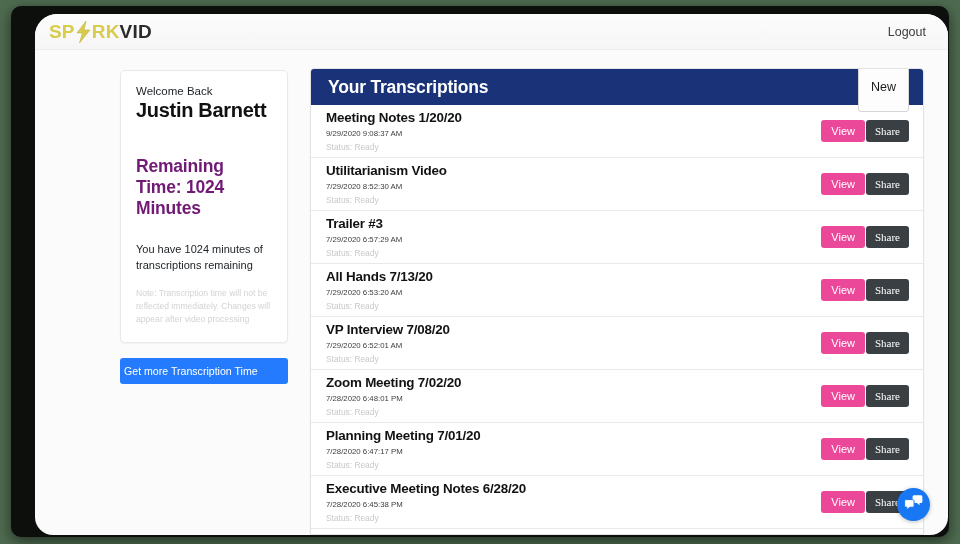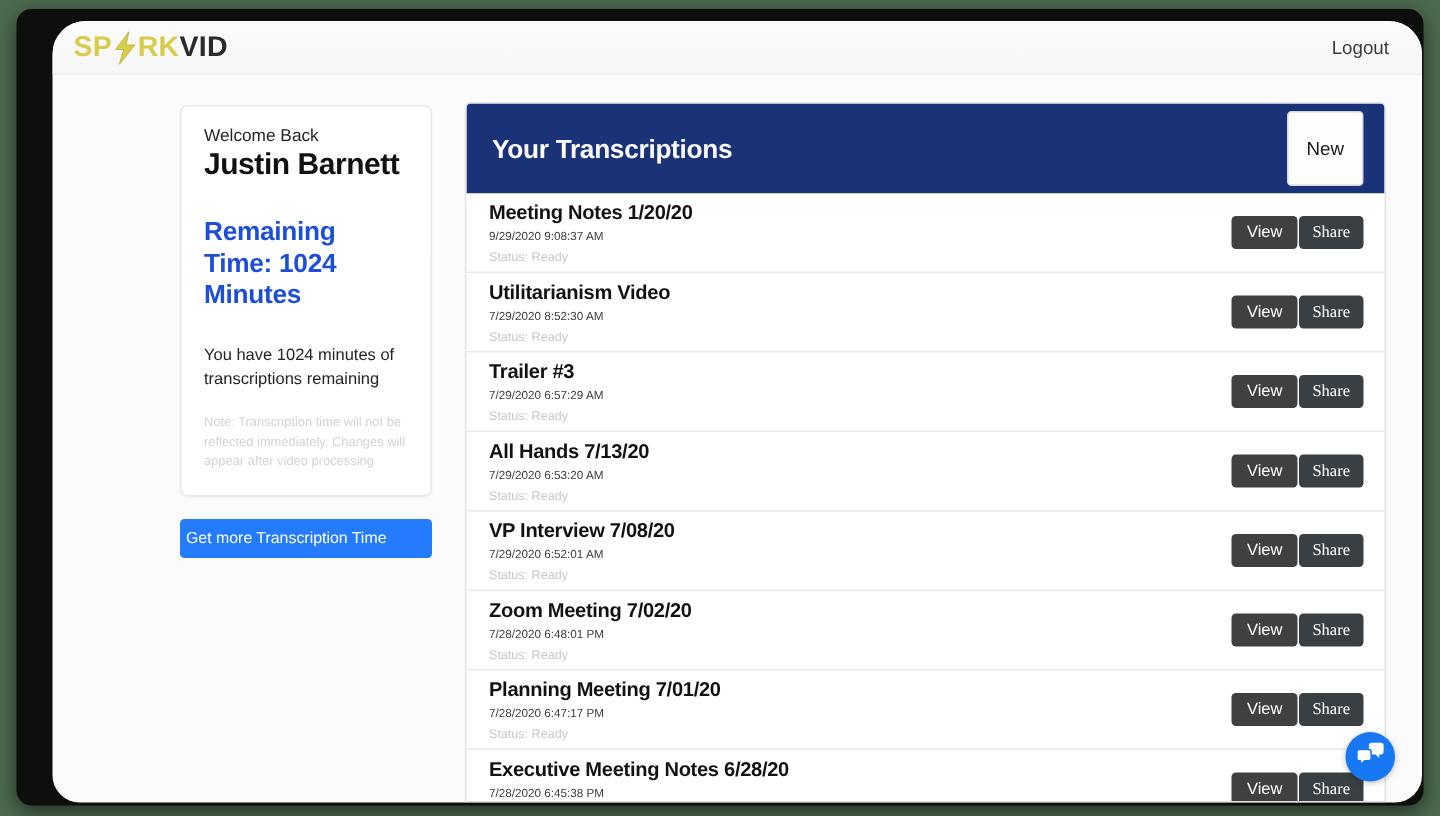--- a/index.html
+++ b/index.html
@@ -70,22 +70,22 @@
   #welcome-card {
     background: #ffffff;
     border: 1px solid #e8e8e8;
     border-radius: 5px;
     padding: 14px 15px 16px 15px;
     box-shadow: 0 1px 2px rgba(0,0,0,0.04);
   }
   .welcome-eyebrow { font-size: 11.5px; color: #212529; margin-bottom: 2px; }
   .user-name { font-size: 20px; font-weight: 700; color: #111; letter-spacing: -.3px; line-height: 1.15; }
   .remaining-heading {
-    font-size: 17.5px; font-weight: 700; color: #1d4ed8;
-    margin-top: 22px; line-height: 1.2; letter-spacing: -.2px;
+    font-size: 17.5px; font-weight: 700; color: #701a75;
+    margin-top: 34px; line-height: 1.2; letter-spacing: -.2px;
   }
   .remaining-sub { font-size: 11px; color: #212529; margin-top: 23px; line-height: 1.45; }
   .remaining-note { font-size: 8.6px; color: #d3d3d3; margin-top: 13px; line-height: 1.5; }
 
   #get-more-btn {
     display: block;
     width: 100%;
     margin-top: 15px;
     background: #247bfd;
     color: #ffffff;
@@ -103,21 +103,21 @@
     flex: 1 1 auto;
     background: #ffffff;
     border: 1px solid #e3e3e3;
     border-radius: 4px 4px 0 0;
     box-shadow: 0 1px 2px rgba(0,0,0,0.05);
     overflow: hidden;
     align-self: stretch;
   }
   #panel-header {
     background: #1a3278;
-    height: 60px;
+    height: 36px;
     display: flex;
     align-items: center;
     justify-content: space-between;
     padding: 0 14px 0 17px;
   }
   #panel-title { color: #ffffff; font-size: 17.5px; font-weight: 700; letter-spacing: -.2px; }
   #new-button {
     background: #fdfdfd;
     color: #1b1b1b;
     border: 1px solid #d6d6d6;
@@ -137,21 +137,21 @@
     padding: 9px 14px 9px 15px;
     height: 53px;
   }
   .row-info { min-width: 0; }
   .row-title { font-size: 13.4px; font-weight: 700; color: #121212; line-height: 1.25; letter-spacing: -.2px; }
   .row-time { font-size: 7.8px; color: #3c3c3c; margin-top: 2px; }
   .row-status { font-size: 8.4px; color: #c8c8c8; margin-top: 4px; }
 
   .row-actions { display: flex; gap: 1px; flex: 0 0 auto; }
   .btn-view {
-    background: #404040; color: #ffffff; border: none; border-radius: 3px;
+    background: #ec4899; color: #ffffff; border: none; border-radius: 3px;
     font-size: 11px; font-family: "Liberation Sans", sans-serif;
     padding: 5px 10px; cursor: pointer; text-align: center;
   }
   .btn-share {
     background: #3a3f44; color: #ffffff; border: none; border-radius: 3px;
     font-size: 11px; font-family: Liberation Serif, serif;
     padding: 5px 9px; cursor: pointer;
   }
 
   

